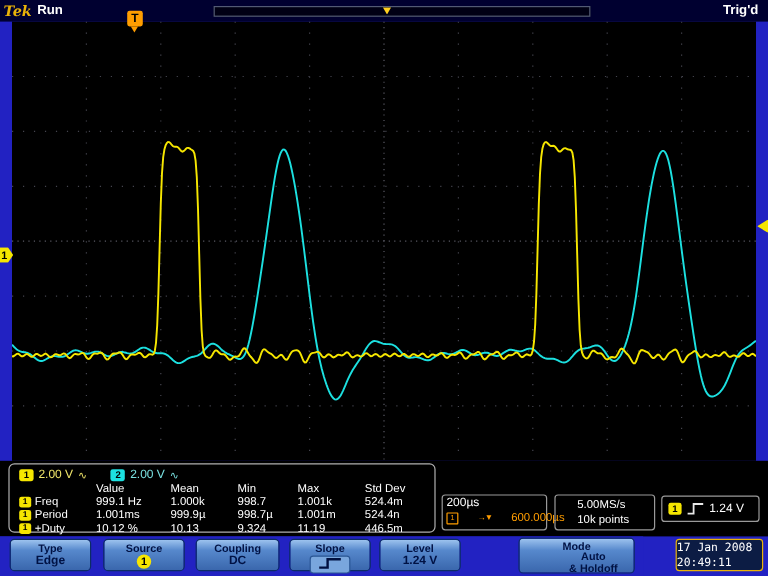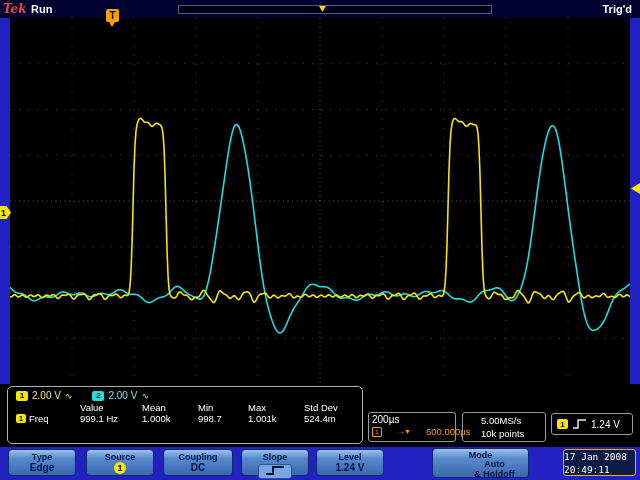--- a/index.html
+++ b/index.html
@@ -1,21 +1,21 @@
 <!DOCTYPE html>
 <html><head>
 <meta charset="utf-8">
 <style>
   html,body{margin:0;padding:0;background:#000;}
   .scope{position:relative;width:640px;height:480px;background:#2222c2;overflow:hidden;
          font-family:"DejaVu Sans Mono",monospace;}
 
   
   .topband{position:absolute;left:0;top:0;width:640px;height:18px;background:#000030;}
-  .tek{position:absolute;left:3px;top:2px;font:italic bold 12px "DejaVu Serif",serif;color:#ef4444;}
+  .tek{position:absolute;left:3px;top:2px;font:italic bold 12px "DejaVu Serif",serif;color:#eab308;}
   .run{position:absolute;left:31px;top:3px;font:bold 11px "Liberation Sans",sans-serif;color:#fff;}
   .trigd{position:absolute;right:8px;top:3px;font:bold 11px "Liberation Sans",sans-serif;color:#fff;}
   .recordbar{position:absolute;left:178px;top:5px;width:312px;height:7px;background:#000014;border:1px solid #525a74;}
   .recmark{position:absolute;left:140px;top:0;width:7px;height:6px;background:#ffd020;
            clip-path:polygon(0 0,100% 0,50% 100%);}
 
   
   .grat{position:absolute;left:10px;top:18px;width:620px;height:366px;background:#000;}
   .tflag{position:absolute;left:106px;top:9px;width:13px;height:13px;background:#ff9d00;border-radius:2px;
          color:#000;font:bold 10px "Liberation Sans",sans-serif;display:flex;align-items:center;justify-content:center;z-index:5;}
@@ -143,20 +143,42 @@
             <span class="mname">
               <span class="cbadge b1bg rb">1</span>
               <span>Freq</span>
             </span>
             <span class="mcell">999.1 Hz</span>
             <span class="mcell">1.000k</span>
             <span class="mcell">998.7</span>
             <span class="mcell">1.001k</span>
             <span class="mcell">524.4m</span>
           </div>
+          <div class="mgrid">
+            <span class="mname">
+              <span class="cbadge b1bg rb">1</span>
+              <span>Period</span>
+            </span>
+            <span class="mcell">1.001ms</span>
+            <span class="mcell">999.9µ</span>
+            <span class="mcell">998.7µ</span>
+            <span class="mcell">1.001m</span>
+            <span class="mcell">524.4n</span>
+          </div>
+          <div class="mgrid">
+            <span class="mname">
+              <span class="cbadge b1bg rb">1</span>
+              <span>+Duty</span>
+            </span>
+            <span class="mcell">10.12 %</span>
+            <span class="mcell">10.13</span>
+            <span class="mcell">9.324</span>
+            <span class="mcell">11.19</span>
+            <span class="mcell">446.5m</span>
+          </div>
         </div>
     </div>
 
     <div class="hbox">
       <div class="tb">200µs</div>
       <div class="delayline">
         <span class="dbadge">1</span>
         <span class="darrow">→▼</span>
         <span class="dval">600.000µs</span>
       </div>

